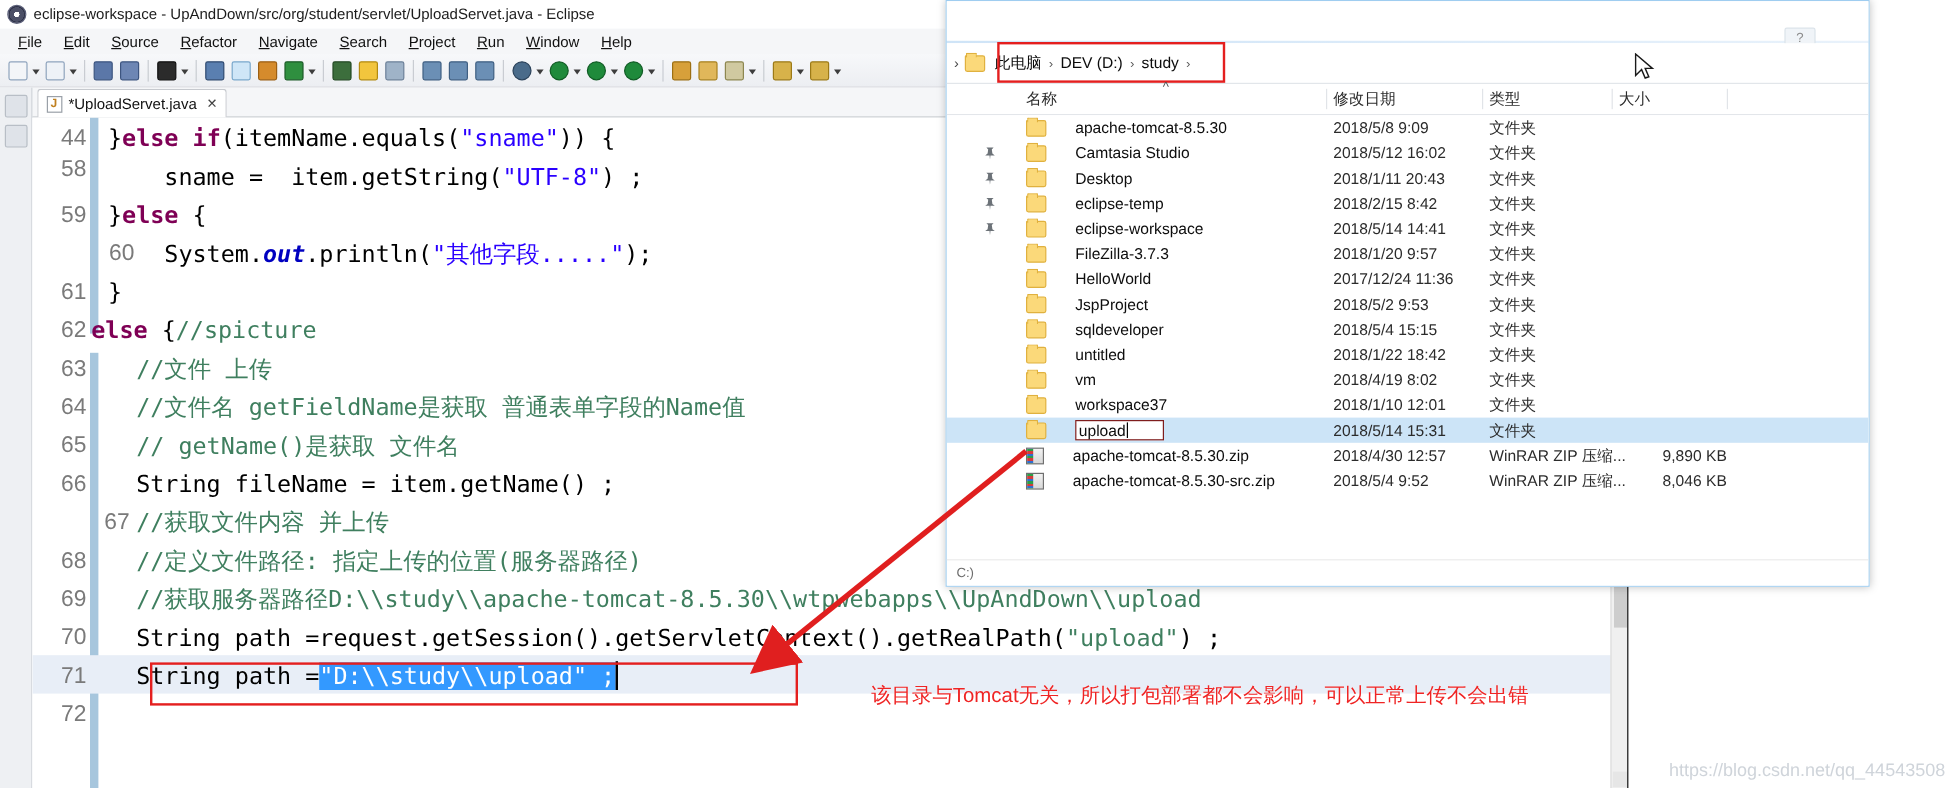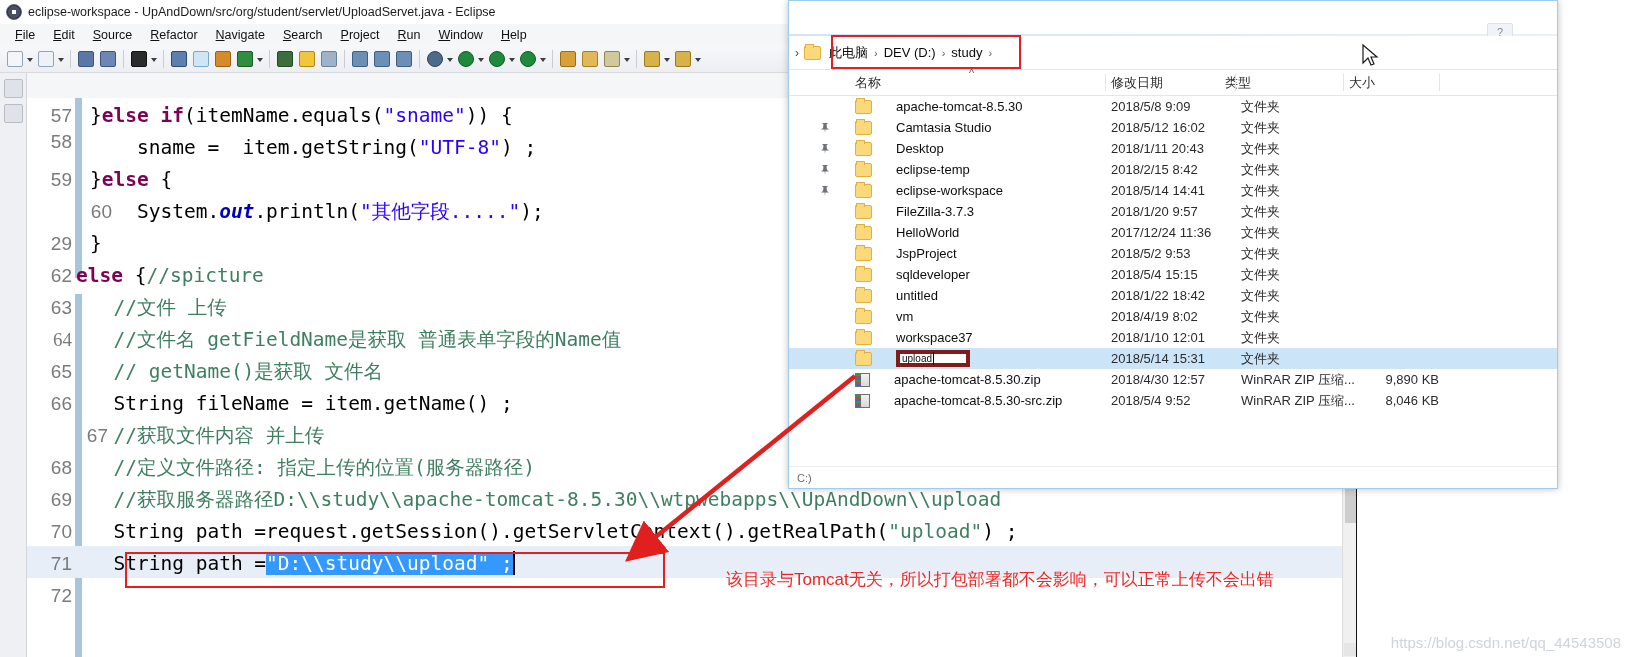--- a/index.html
+++ b/index.html
@@ -190,22 +190,22 @@
   .cell-size{position:absolute;left:560px;width:90px;text-align:right;color:#2b2b2b;}
   .zip-ico{
     width:15px;height:14px;flex:none;position:relative;
     background:linear-gradient(#f2f2f2,#d8d8d8);border:1px solid #6f6f6f;
   }
   .zip-ico::before{
     content:"";position:absolute;left:0px;top:0px;width:5px;height:12px;
     background:repeating-linear-gradient(#2b9e49 0 2px,#d43b3b 2px 4px,#2f6fd0 4px 6px);
   }
   .rename-box{
-    border:4px solid #7f1d1d;background:#ffffff;padding:0 2px;height:17px;
-    display:flex;align-items:center;min-width:74px;font-size:10px;
+    border:1px solid #7f1d1d;background:#ffffff;padding:0 2px;height:17px;
+    display:flex;align-items:center;min-width:74px;font-size:13px;
   }
   .rn-caret{display:inline-block;width:1px;height:13px;background:#000;margin-left:1px;}
 
   .ex-status{
     position:absolute;left:0;bottom:0;width:768px;height:22px;background:#ffffff;
     border-top:1px solid #ececec; font-size:11px;color:#6d6d6d;
     display:flex;align-items:center;padding-left:8px;
   }
   .ex-help{
     position:absolute;right:44px;top:22px;width:26px;height:17px;
@@ -342,48 +342,55 @@
         <div class="tb">
           <div class="gl" style="background: rgb(215, 178, 74); border: 1px solid rgb(156, 122, 23);"></div>
         </div>
         <div class="tb-arrow"></div>
         <div class="tb">
           <div class="gl" style="background: rgb(215, 178, 74); border: 1px solid rgb(156, 122, 23);"></div>
         </div>
         <div class="tb-arrow"></div>
       </div>
 
+    <div class="ecl-tabs">
+      <div class="ecl-tab">
+        <span class="tab-j"></span>
+        <span>*UploadServet.java</span>
+        <span class="tab-x">✕</span>
+      </div>
+    </div>
 
     <div class="ecl-leftrail">
       <div class="rail-ico"></div>
       <div class="rail-ico"></div>
     </div>
 
     <div class="editor">
       <div class="ed-marker"></div>
       <div class="ed-changebar">
         <div class="cb-seg" style="top:0px;height:180px;"></div>
         <div class="cb-seg" style="top:196px;height:370px;"></div>
       </div>
       <div class="code" id="code">
-          <div class="ln" style="top: 2px;">57</div>
+          <div class="ln" style="top: 2px;">44</div>
           <div class="cl" style="top: 2px; left: 63px;"><span class="t">}</span><span class="k">else </span><span class="k">if</span><span class="t">(itemName.equals(</span><span class="s">"sname"</span><span class="t">)) {</span></div>
           <div class="ln" style="top: 28px;">58</div>
           <div class="cl" style="top: 34px; left: 63px;"><span class="t">    sname =  item.getString(</span><span class="s">"UTF-8"</span><span class="t">) ;</span></div>
           <div class="ln" style="top: 66px;">59</div>
           <div class="cl" style="top: 66px; left: 63px;"><span class="t">}</span><span class="k">else</span><span class="t"> {</span></div>
           <div class="ln" style="top: 98px; margin-left: 40px;">60</div>
           <div class="cl" style="top: 98px; left: 63px;"><span class="t">    System.</span><span class="f">out</span><span class="t">.println(</span><span class="s">"其他字段....."</span><span class="t">);</span></div>
-          <div class="ln" style="top: 130px;">29</div>
+          <div class="ln" style="top: 130px;">61</div>
           <div class="cl" style="top: 130px; left: 63px;"><span class="t">}</span></div>
           <div class="ln" style="top: 162px;">62</div>
           <div class="cl" style="top: 162px; left: 49px;"><span class="k">else</span><span class="t"> {</span><span class="c">//spicture</span></div>
           <div class="ln" style="top: 194px;">63</div>
           <div class="cl" style="top: 194px; left: 63px;"><span class="c">  //文件 上传</span></div>
-          <div class="ln" style="top: 226px; font-family: Liberation Serif, serif;">64</div>
+          <div class="ln" style="top: 226px;">64</div>
           <div class="cl" style="top: 226px; left: 63px;"><span class="c">  //文件名 getFieldName是获取 普通表单字段的Name值</span></div>
           <div class="ln" style="top: 258px;">65</div>
           <div class="cl" style="top: 258px; left: 63px;"><span class="c">  // getName()是获取 文件名</span></div>
           <div class="ln" style="top: 290px;">66</div>
           <div class="cl" style="top: 290px; left: 63px;"><span class="t">  String fileName = item.getName() ;</span></div>
           <div class="ln" style="top: 322px; margin-left: 36px;">67</div>
           <div class="cl" style="top: 322px; left: 63px;"><span class="c">  //获取文件内容 并上传</span></div>
           <div class="ln" style="top: 354px;">68</div>
           <div class="cl" style="top: 354px; left: 63px;"><span class="c">  //定义文件路径: 指定上传的位置(服务器路径)</span></div>
           <div class="ln" style="top: 386px;">69</div>
@@ -422,21 +429,21 @@
       <span class="addr-chev" style="margin-left:6px">›</span>
       <span class="folder-ico" style="margin-left:2px;margin-right:8px"></span>
       <span id="crumbs"><span class="crumb">此电脑</span><span class="crumb-sep">›</span><span class="crumb">DEV (D:)</span><span class="crumb-sep">›</span><span class="crumb">study</span><span class="crumb-sep">›</span></span>
     </div>
 
     <div class="red-box" style="left:42px; top:34px; width:190px; height:34px;"></div>
 
     <div class="ex-colhdr">
       <div class="colh" style="left:66px">名称</div>
       <div class="colh" style="left:322px">修改日期</div>
-      <div class="colh" style="left:436px">类型</div>
+      <div class="colh" style="left:452px">类型</div>
       <div class="colh" style="left:560px">大小</div>
       <div class="colsep" style="left:316px"></div>
       <div class="colsep" style="left:446px"></div>
       <div class="colsep" style="left:554px"></div>
       <div class="colsep" style="left:650px"></div>
       <div style="position:absolute;left:180px;top:-3px;font-size:11px;color:#4f4f4f">^</div>
     </div>
 
     <div class="ex-list" id="filelist">
         <div class="row" style="top: 0px;">

